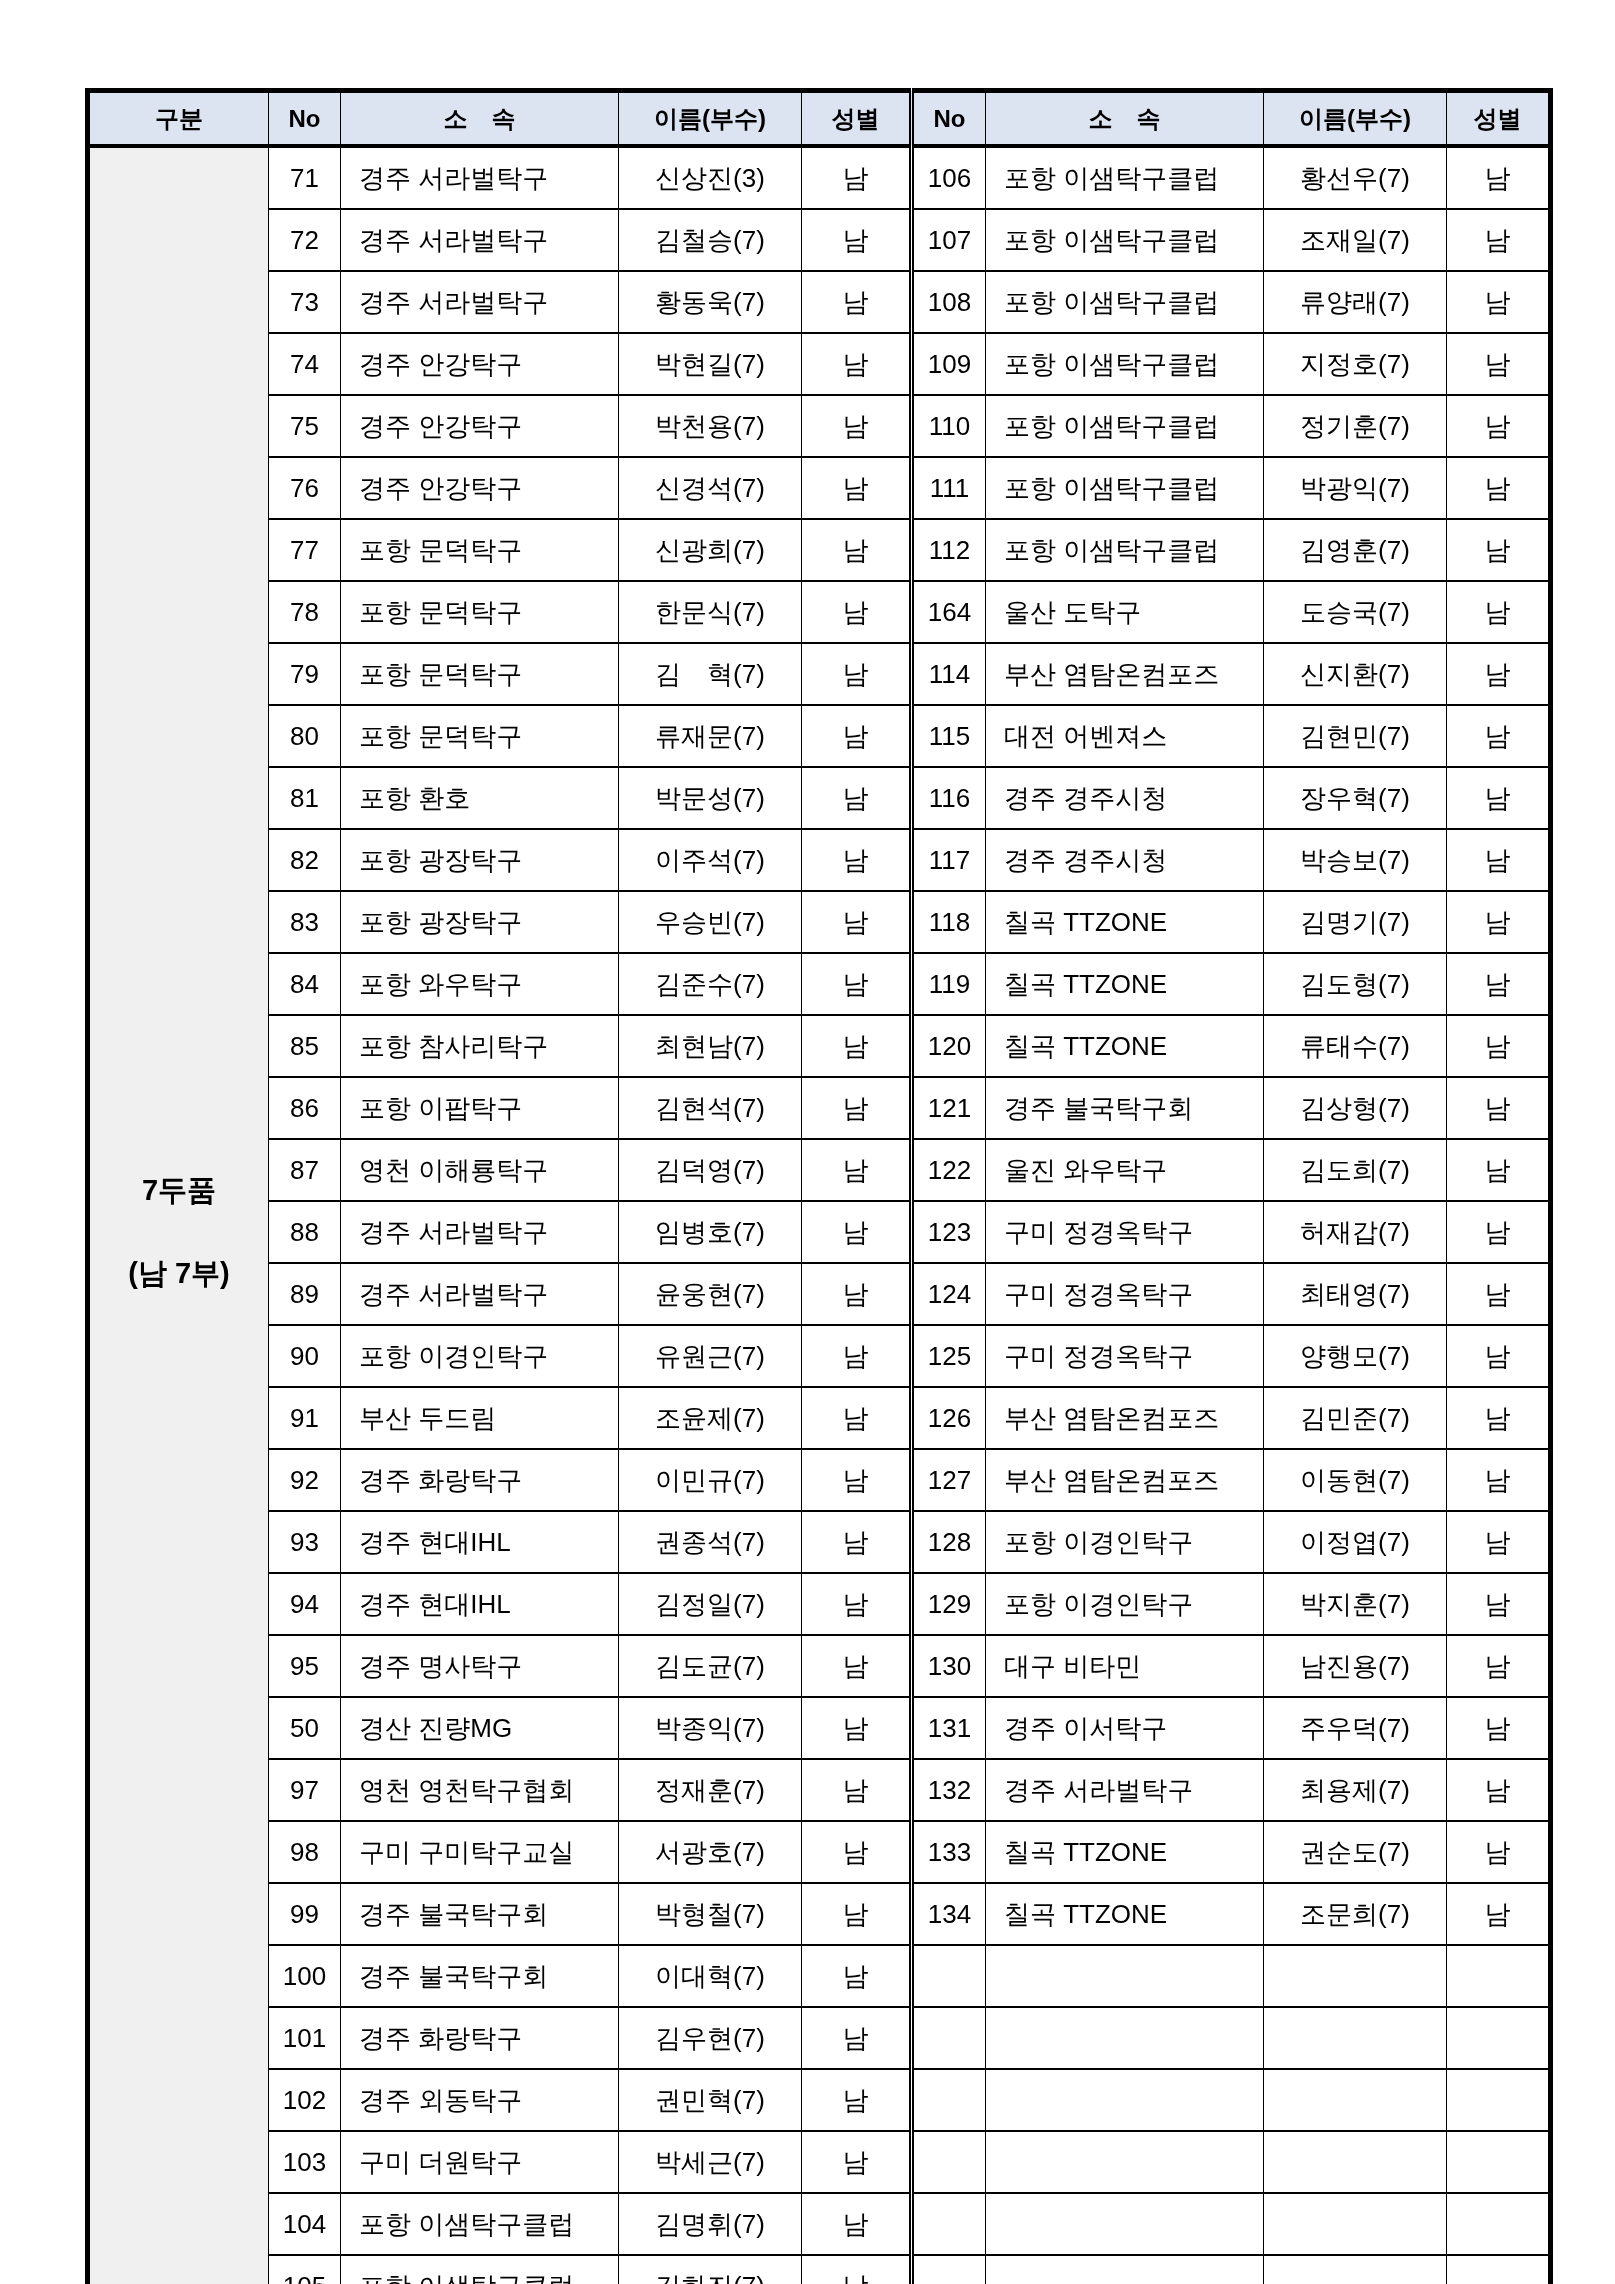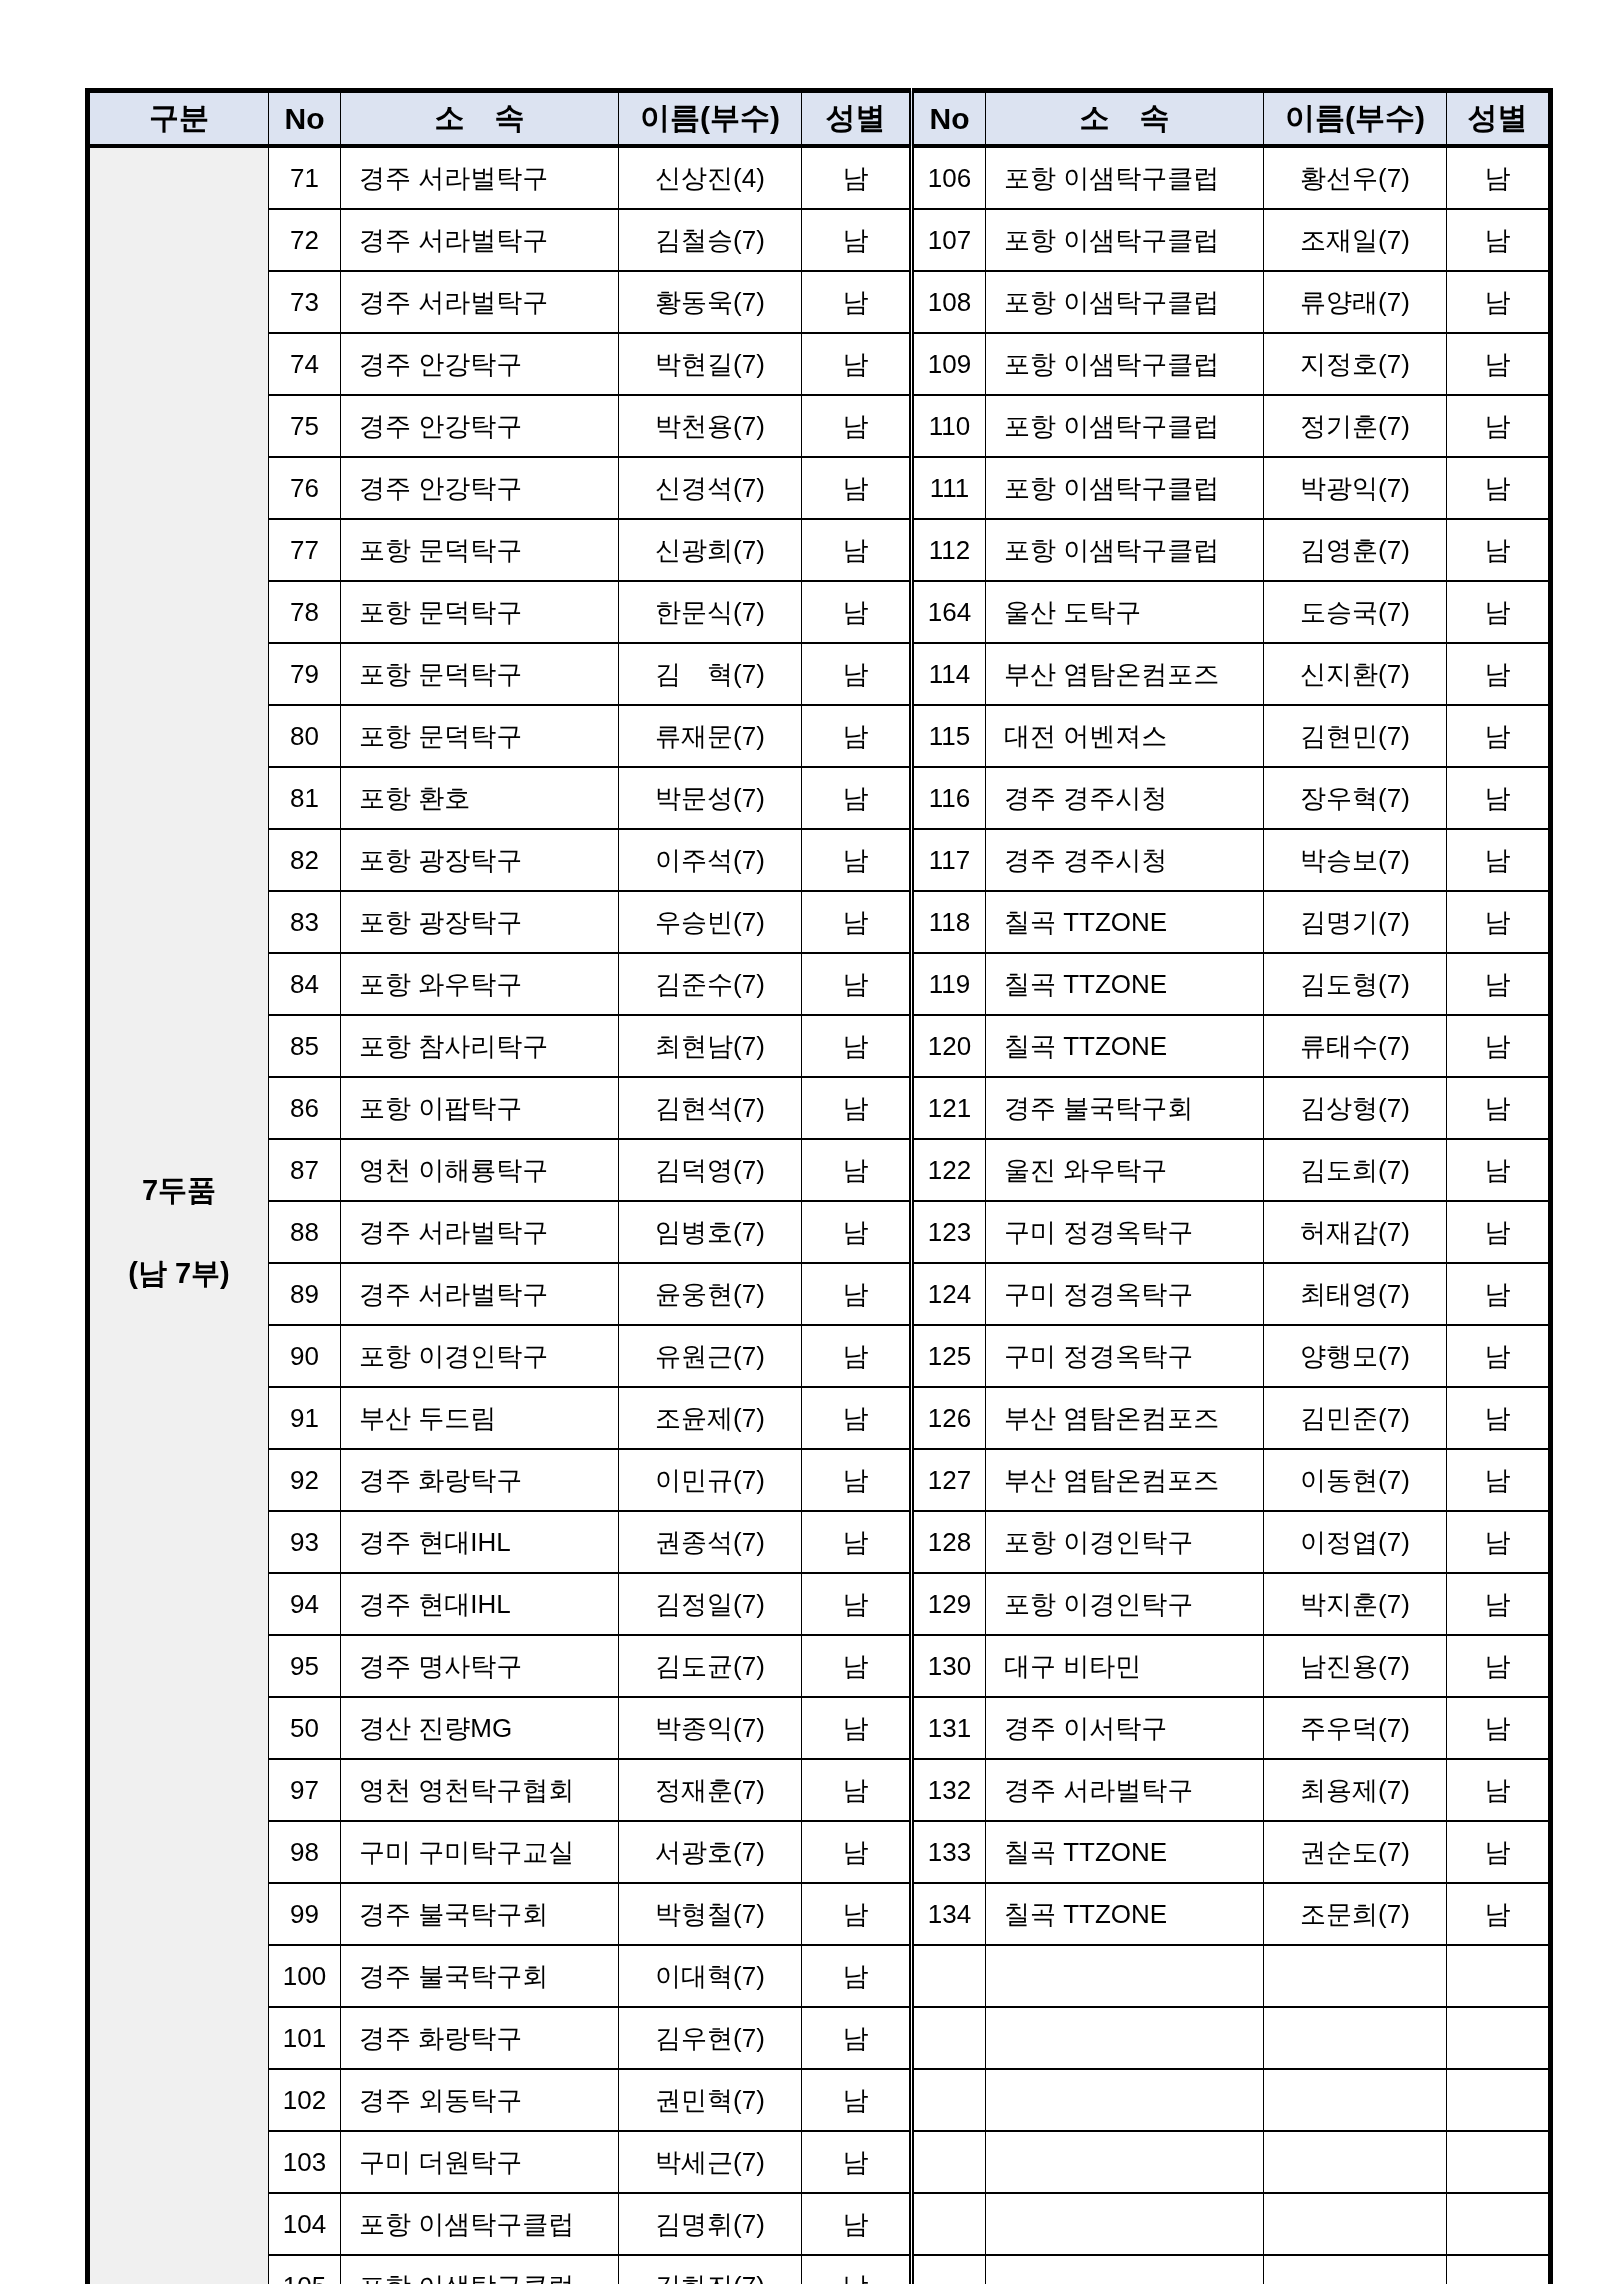--- a/index.html
+++ b/index.html
@@ -22,21 +22,21 @@
     table-layout:fixed;
     width:1463px;
     border:5.2px solid var(--border);
   }
   th{
     background:var(--header-bg);
     border-bottom:4.6px solid var(--border);
     border-left:1.3px solid var(--border);
     border-right:1.3px solid var(--border);
     height:51px;
-    font-size:30px;
+    font-size:24px;
     font-weight:bold;
     text-align:center;
     vertical-align:middle;
     padding:0;
   }
   td{
     border-top:2.6px solid var(--border);
     border-left:1.3px solid var(--border);
     border-right:1.3px solid var(--border);
     height:60px;
@@ -92,21 +92,21 @@
     <tbody id="table-body">
         <tr>
     <td class="cat" rowspan="35">
             <div class="catwrap">
               <div>7두품</div>
               <div>(남 7부)</div>
             </div>
           </td>
           <td class="no">71</td>
     <td class="team">경주 서라벌탁구</td>
-    <td class="name">신상진(4)</td>
+    <td class="name">신상진(3)</td>
     <td class="gender">남</td>
     <td class="no g2">106</td>
     <td class="team">포항 이샘탁구클럽</td>
     <td class="name">황선우(7)</td>
     <td class="gender">남</td>
   </tr>
         <tr>
     <td class="no">72</td>
     <td class="team">경주 서라벌탁구</td>
     <td class="name">김철승(7)</td>

